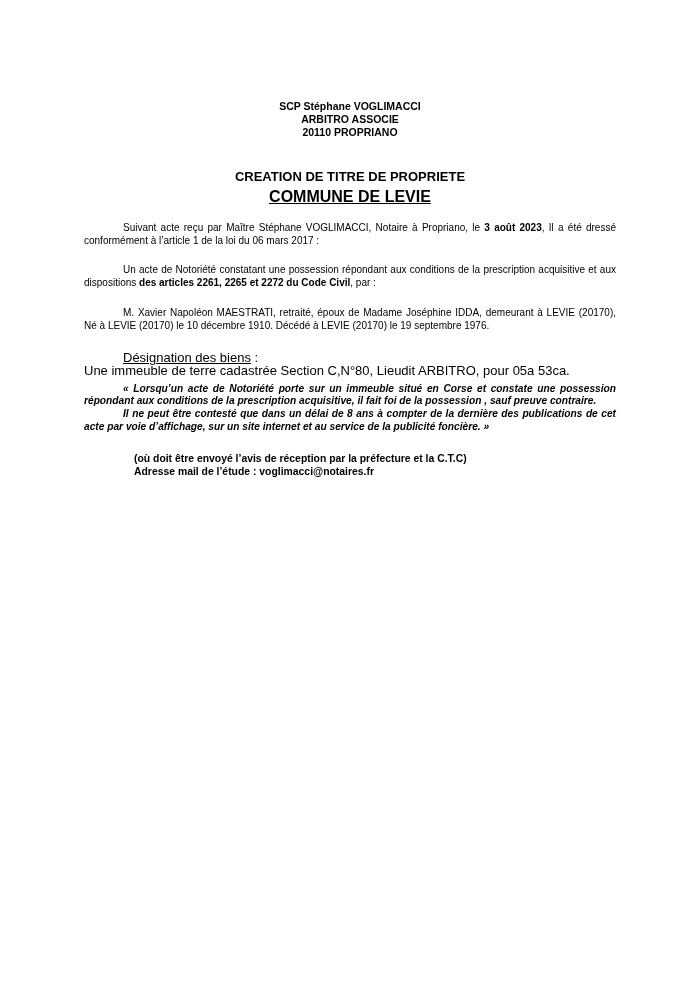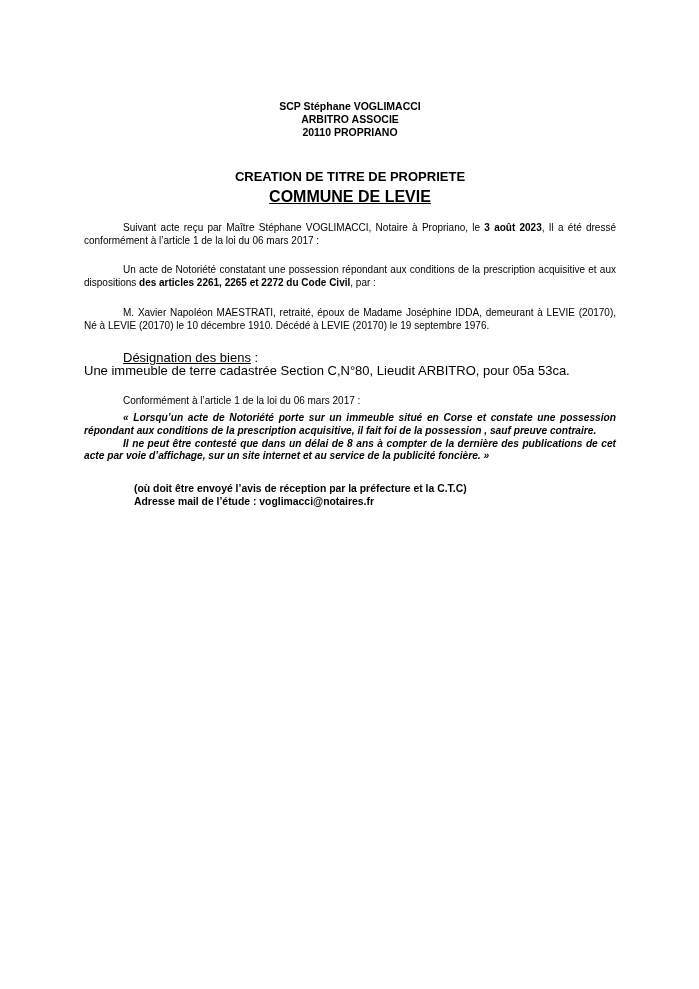--- a/index.html
+++ b/index.html
@@ -131,21 +131,20 @@
 
     <p class="para gap-md"><span>Un acte de Notoriété constatant une possession répondant aux conditions de la prescription acquisitive et aux dispositions </span><span class="b">des articles 2261, 2265 et 2272 du Code Civil</span><span>, par :</span></p>
 
     <p class="para gap-md">M. Xavier Napoléon MAESTRATI, retraité, époux de Madame Joséphine IDDA, demeurant à LEVIE (20170), Né à LEVIE (20170) le 10 décembre 1910. Décédé à LEVIE (20170) le 19 septembre 1976.</p>
 
     <div class="designation-block">
       <div class="designation-heading"><span class="u">Désignation des biens</span><span> :</span></div>
       <div class="designation-body">Une immeuble de terre cadastrée Section C,N°80, Lieudit ARBITRO, pour 05a 53ca.</div>
     </div>
 
-    <p class="para gap-md no-indent" style="margin-left:39px;">Conformément à l’article 1 de la loi du 06 mars 2017 :</p>
 
     <div class="quote-block">
       <p class="quote-para">«  Lorsqu’un acte de Notoriété porte sur un immeuble situé en Corse et constate une possession répondant aux conditions de la prescription acquisitive, il fait foi de la possession , sauf preuve contraire.</p>
       <p class="quote-para">Il ne peut être contesté que dans un délai de 8 ans à compter de la dernière des publications de cet acte par voie d’affichage, sur un site internet et au service de la publicité foncière. »</p>
     </div>
 
     <div class="mail-block">
       <div>(où doit être envoyé l’avis de réception par la préfecture et la C.T.C)</div>
       <div>Adresse mail de l’étude : voglimacci@notaires.fr</div>
     </div>

